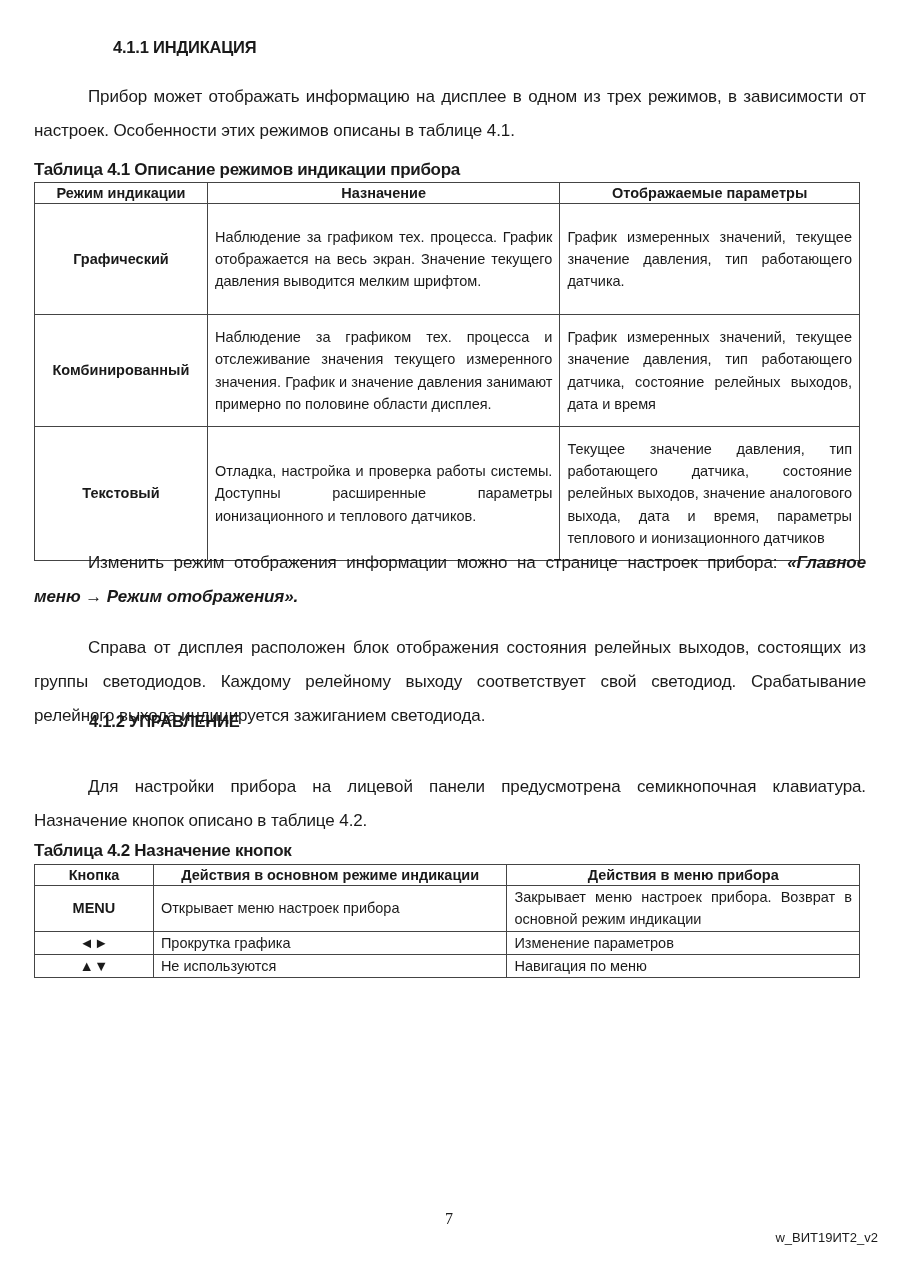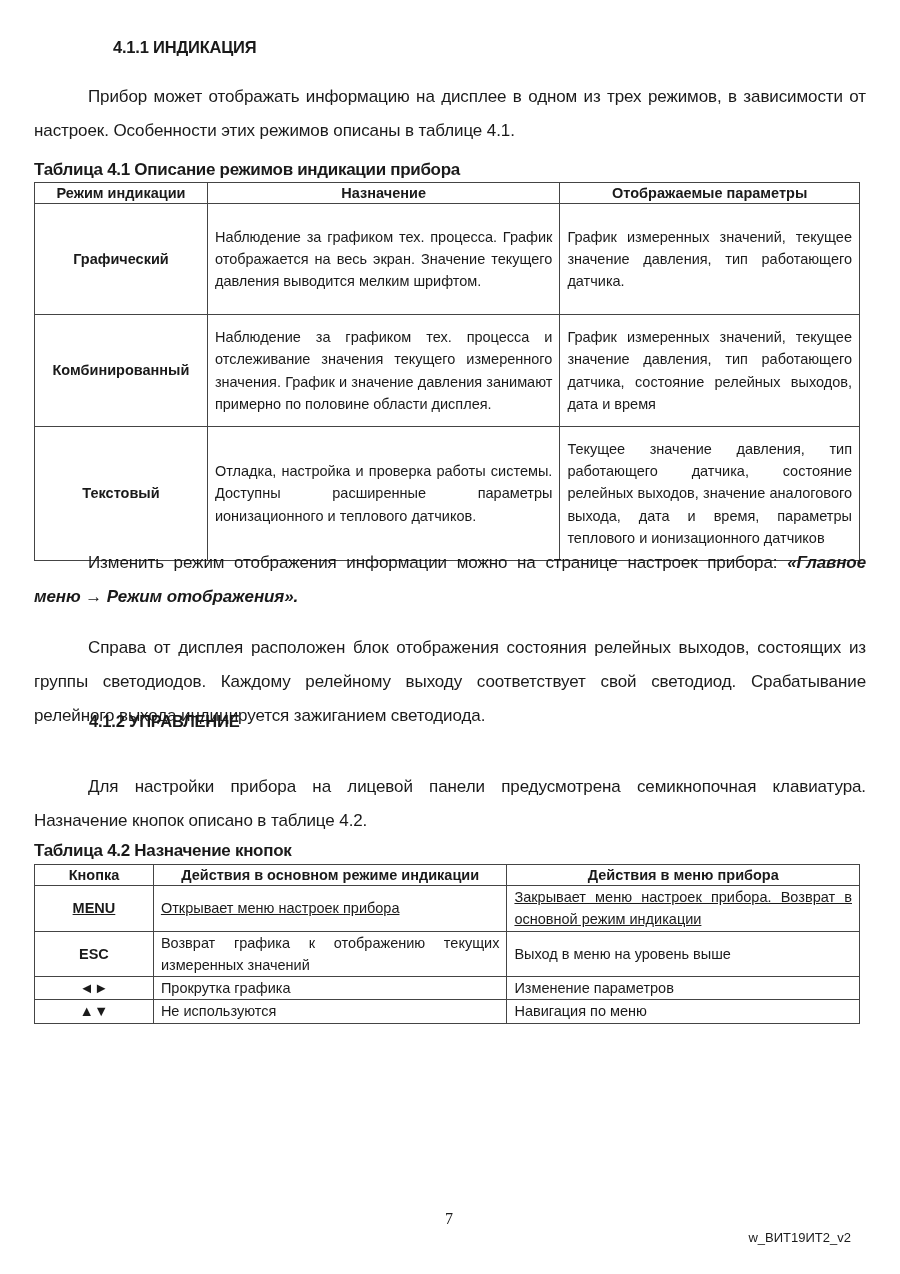--- a/index.html
+++ b/index.html
@@ -23,21 +23,21 @@
       position: absolute; left: 0; border-collapse: collapse; width: 826px;
       font-size: 14.5px; line-height: 22.3px;
     }
     th, td { border: 1px solid #444; padding: 0 7px; vertical-align: middle; }
     th { font-weight: bold; text-align: center; height: 20px; line-height: 19px; }
     td.mode { font-weight: bold; text-align: center; }
     td.just { text-align: justify; }
     td.btn { font-weight: bold; text-align: center; }
     .italic-bold { font-style: italic; font-weight: bold; }
     .footer-page { position: absolute; left: 445px; top: 1210px; font-size: 16px; font-family: "Liberation Serif", serif; }
-    .footer-doc { position: absolute; right: 49px; top: 1230px; font-size: 13px; }
+    .footer-doc { position: absolute; right: 22px; top: 1230px; font-size: 13px; }
   </style>
 </head>
 <body>
 
 <div class="page">
 
   <div class="heading" style="top:38px;margin-left:24px;">4.1.1 ИНДИКАЦИЯ</div>
 
   <div class="para" style="top:80px;">
     <span>Прибор может отображать информацию на дисплее в одном из трех режимов, в зависимости от настроек. Особенности этих режимов описаны в таблице 4.1.</span>
@@ -97,29 +97,24 @@
       <col style="width:353px;">
     </colgroup>
     <thead>
       <tr>
         <th>Кнопка</th>
         <th>Действия в основном режиме индикации</th>
         <th>Действия в меню прибора</th>
       </tr>
     </thead>
     <tbody>
-      <tr style="height:45px;text-decoration:underline;">
+      <tr style="height:45px;">
         <td class="btn">MENU</td>
         <td class="just">Открывает меню настроек прибора</td>
         <td class="just">Закрывает меню настроек прибора. Возврат в основной режим индикации</td>
-      </tr>
-      <tr style="height:45px;">
-        <td class="btn">ESC</td>
-        <td class="just">Возврат графика к отображению текущих измеренных значений</td>
-        <td class="just">Выход в меню на уровень выше</td>
       </tr>
       <tr style="height:22px;">
         <td class="btn">◄►</td>
         <td>Прокрутка графика</td>
         <td>Изменение параметров</td>
       </tr>
       <tr style="height:22px;">
         <td class="btn">▲▼</td>
         <td>Не используются</td>
         <td>Навигация по меню</td>

